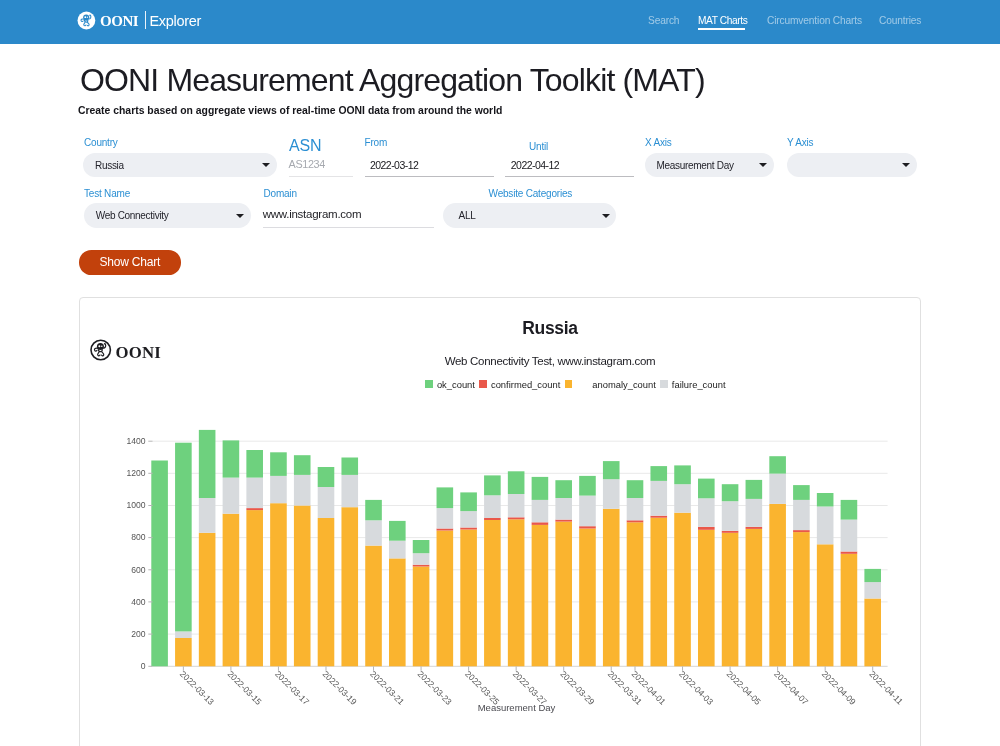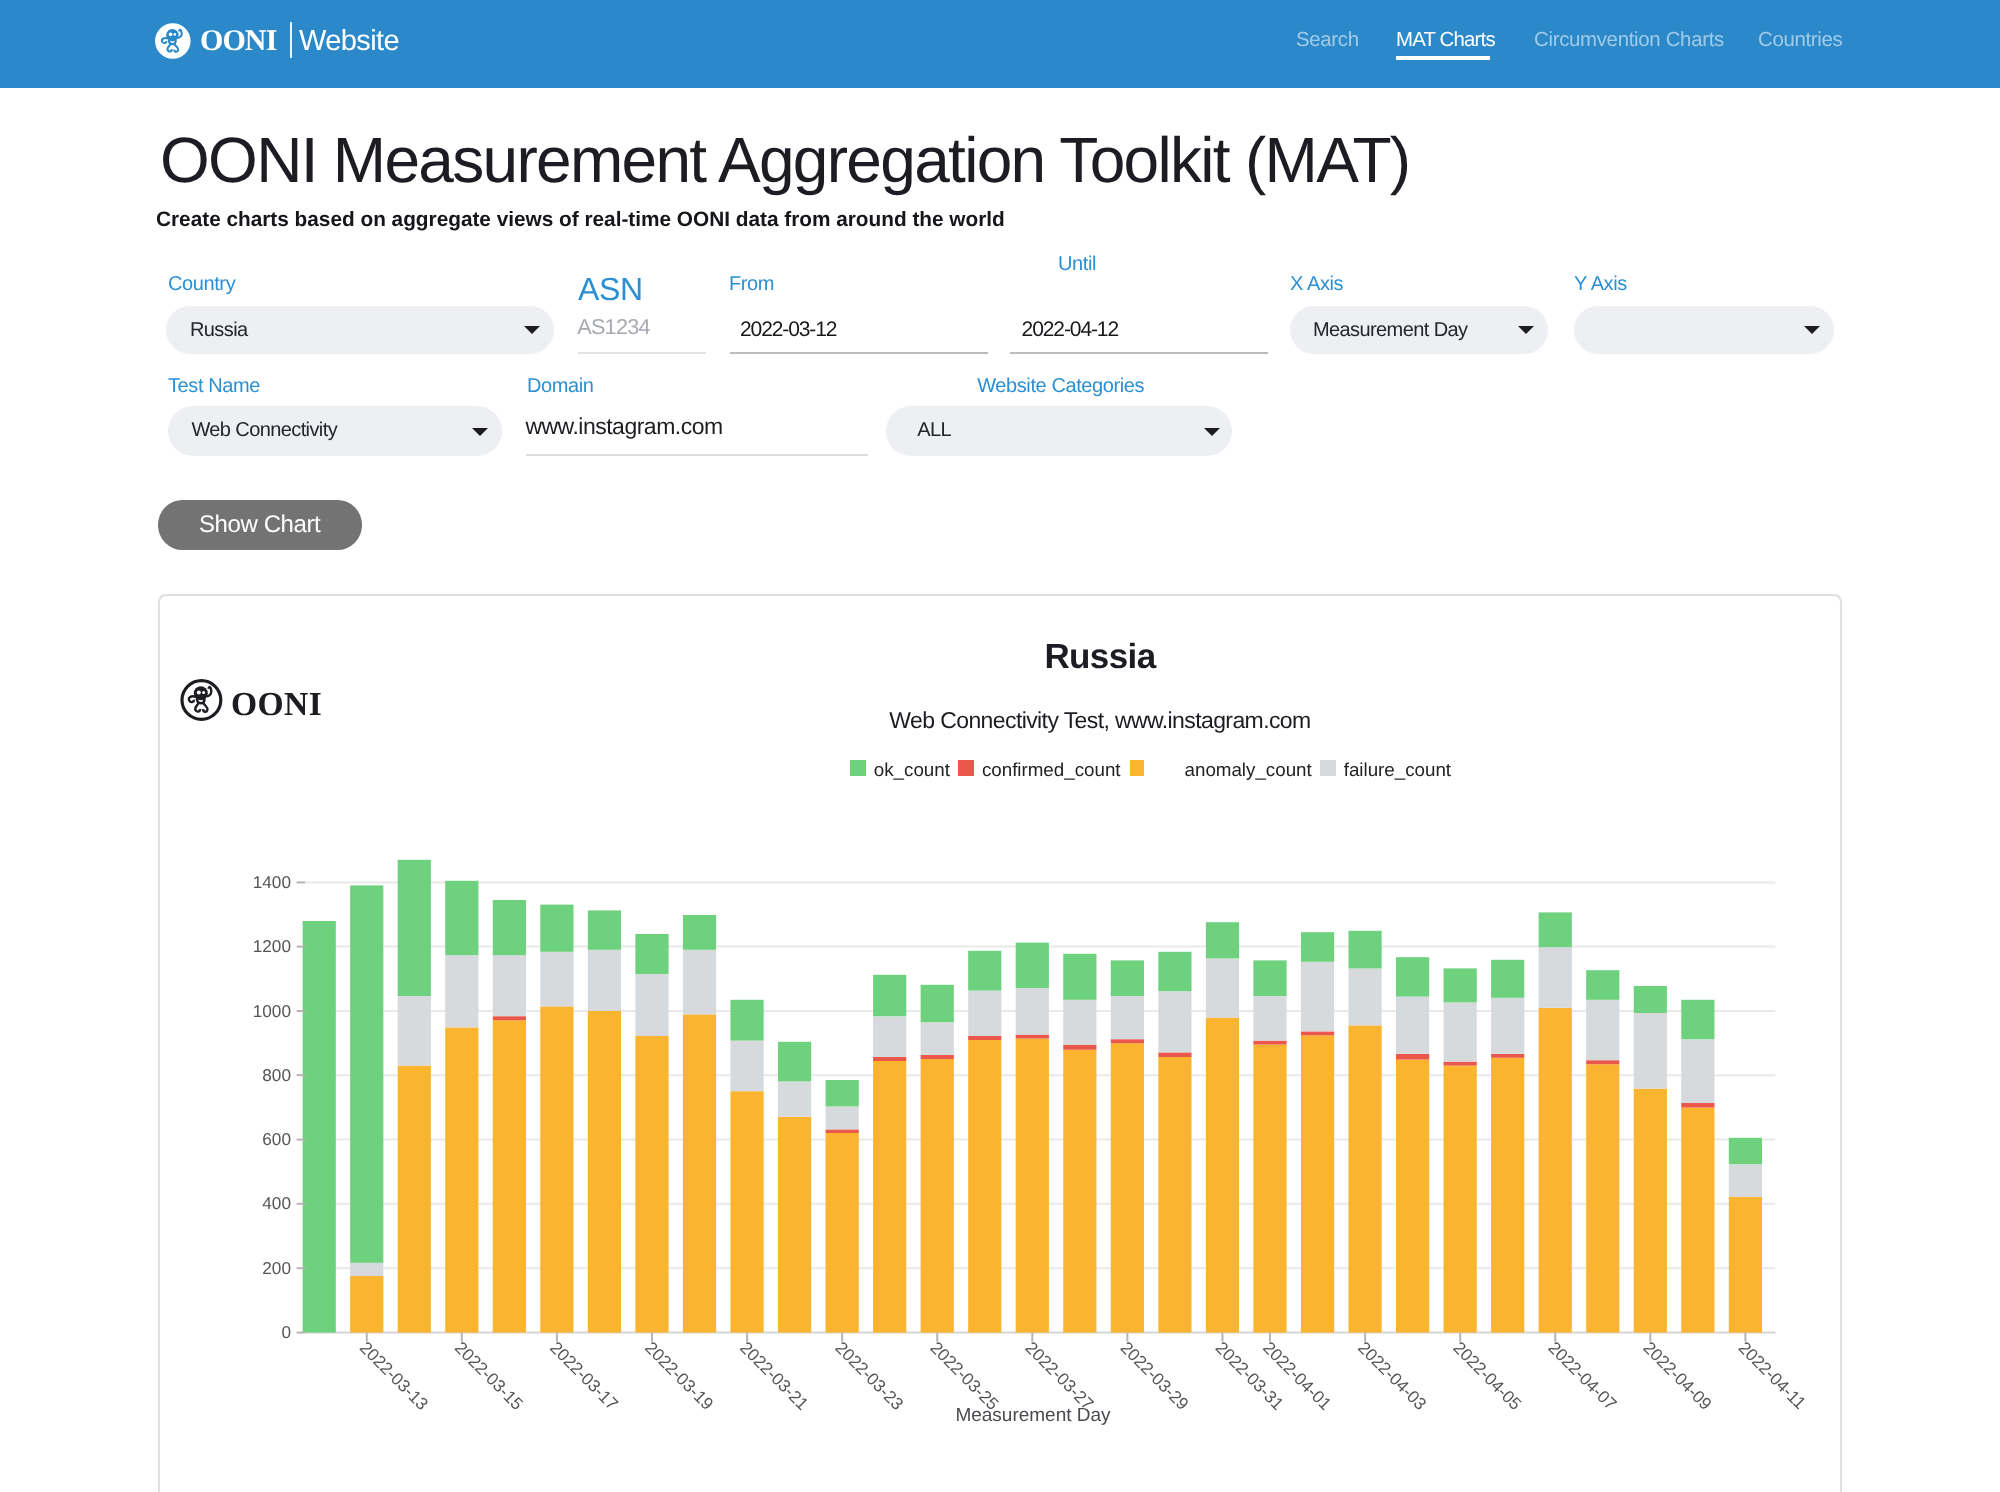--- a/index.html
+++ b/index.html
@@ -16,35 +16,35 @@
 <circle cx="8.3" cy="6.2" r="0.9" fill="#fff"></circle>
 <circle cx="10.4" cy="6.2" r="0.65" fill="#fff"></circle>
 <path d="M7.6 8.9 C7.3 10.2 8.0 11.0 9.2 11.1 C10.3 11.2 11.0 10.4 10.8 9.0" fill="none" stroke="#2b89ca" stroke-width="1.15"></path>
 <path d="M7.0 8.2 C4.8 7.5 3.6 8.6 4.1 9.8 C4.6 10.9 6.4 10.7 6.1 9.5" fill="none" stroke="#2b89ca" stroke-width="1.05"></path>
 <path d="M11.6 8.1 C13.6 7.9 14.3 6.3 13.6 4.5 C13.2 3.6 12.5 3.8 12.7 4.7" fill="none" stroke="#2b89ca" stroke-width="1.05"></path>
 <path d="M8.2 11.1 C7.3 12.5 6.2 13.2 6.9 14.2 C7.6 15.2 9.0 14.8 8.8 13.6" fill="none" stroke="#2b89ca" stroke-width="1.05"></path>
 <path d="M10.3 11.1 C11.3 12.7 12.5 12.9 12.1 14.1 C11.6 15.3 10.0 15.0 10.2 13.8" fill="none" stroke="#2b89ca" stroke-width="1.05"></path>
 </svg>
 <div class="abs" style="left:100px;top:13px;color:#fff;font-family:'Liberation Serif',serif;font-weight:bold;font-size:15px;letter-spacing:-0.45px;">OONI</div>
 <div class="abs" style="left:144.5px;top:11px;width:1.5px;height:18px;background:rgba(255,255,255,0.9);"></div>
-<div class="abs" style="left:149.5px;top:13px;color:#fff;font-size:14.5px;letter-spacing:-0.3px;">Website</div>
+<div class="abs" style="left:149.5px;top:13px;color:#fff;font-size:14.5px;letter-spacing:-0.3px;">Explorer</div>
 
 <div class="abs" style="left:648px;top:14.6px;color:rgba(255,255,255,0.55);font-size:10.2px;letter-spacing:-0.15px;">Search</div>
 <div class="abs" style="left:698px;top:14.6px;color:#fff;font-size:10.2px;letter-spacing:-0.4px;">MAT Charts</div>
 <div class="abs" style="left:697.7px;top:28.3px;width:47.5px;height:2px;background:#fff;"></div>
 <div class="abs" style="left:767px;top:14.6px;color:rgba(255,255,255,0.55);font-size:10.2px;letter-spacing:-0.15px;">Circumvention Charts</div>
 <div class="abs" style="left:879px;top:14.6px;color:rgba(255,255,255,0.55);font-size:10.2px;letter-spacing:-0.15px;">Countries</div>
 
 <div class="abs" style="left:80px;top:62px;font-size:32px;letter-spacing:-0.85px;color:#1c1c22;">OONI Measurement Aggregation Toolkit (MAT)</div>
 <div class="abs" style="left:78px;top:105px;font-size:10.4px;font-weight:bold;letter-spacing:0px;color:#15151a;">Create charts based on aggregate views of real-time OONI data from around the world</div>
 
 <div class="abs" style="left:84px;top:136.5px;font-size:10px;letter-spacing:-0.2px;color:#2b8fd3;">Country</div>
 <div class="abs" style="left:289px;top:136.5px;font-size:16px;letter-spacing:-0.2px;color:#2b8fd3;">ASN</div>
 <div class="abs" style="left:364.5px;top:136.5px;font-size:10px;letter-spacing:-0.2px;color:#2b8fd3;">From</div>
-<div class="abs" style="left:505px;top:127px;font-size:10px;letter-spacing:-0.2px;color:#2b8fd3;padding-left:24px;">Until</div>
+<div class="abs" style="left:505px;top:141px;font-size:10px;letter-spacing:-0.2px;color:#2b8fd3;padding-left:24px;">Until</div>
 <div class="abs" style="left:645px;top:136.5px;font-size:10px;letter-spacing:-0.2px;color:#2b8fd3;">X Axis</div>
 <div class="abs" style="left:787px;top:136.5px;font-size:10px;letter-spacing:-0.2px;color:#2b8fd3;">Y Axis</div>
 
 <div class="abs" style="left:83px;top:153px;width:194px;height:23.6px;background:#edeff3;border-radius:12px;"></div>
 <div class="abs" style="left:95px;top:159.5px;font-size:10px;letter-spacing:-0.3px;color:#24242c;">Russia</div>
 <div class="abs" style="left:262.3px;top:163px;width:0;height:0;border-left:4px solid transparent;border-right:4px solid transparent;border-top:4.5px solid #1d1d21;"></div>
 
 <div class="abs" style="left:288.6px;top:159.3px;font-size:10.8px;letter-spacing:-0.35px;color:#a6a9af;line-height:10.5px;">AS1234</div>
 <div class="abs" style="left:288.6px;top:176.2px;width:64.8px;height:1px;background:#e4e4e6;"></div>
 
@@ -69,21 +69,21 @@
 <div class="abs" style="left:95.7px;top:210px;font-size:10px;letter-spacing:-0.3px;color:#24242c;">Web Connectivity</div>
 <div class="abs" style="left:236.3px;top:213.5px;width:0;height:0;border-left:4px solid transparent;border-right:4px solid transparent;border-top:4.5px solid #1d1d21;"></div>
 
 <div class="abs" style="left:262.7px;top:208px;font-size:11.5px;letter-spacing:-0.25px;color:#1d1d22;">www.instagram.com</div>
 <div class="abs" style="left:262.7px;top:227.4px;width:171px;height:1px;background:#dcdce0;"></div>
 
 <div class="abs" style="left:443.3px;top:203px;width:173px;height:24.8px;background:#edeff3;border-radius:12.4px;"></div>
 <div class="abs" style="left:458.6px;top:210px;font-size:10px;letter-spacing:-0.3px;color:#24242c;">ALL</div>
 <div class="abs" style="left:601.7px;top:213.5px;width:0;height:0;border-left:4px solid transparent;border-right:4px solid transparent;border-top:4.5px solid #1d1d21;"></div>
 
-<div class="abs" style="left:78.5px;top:250px;width:102.7px;height:24.5px;background:#737373;border-radius:12.3px;color:#fff;font-size:12px;letter-spacing:-0.2px;text-align:center;line-height:24.5px;">Show Chart</div>
+<div class="abs" style="left:78.5px;top:250px;width:102.7px;height:24.5px;background:#c2410c;border-radius:12.3px;color:#fff;font-size:12px;letter-spacing:-0.2px;text-align:center;line-height:24.5px;">Show Chart</div>
 
 <div class="abs" style="left:78.6px;top:296.6px;width:842.7px;height:466px;border:1px solid #e0e0e0;border-radius:4px;background:#fff;"></div>
 
 <div class="abs" style="left:450px;top:318px;width:200px;text-align:center;font-size:17.5px;font-weight:bold;letter-spacing:-0.3px;color:#1c1c22;">Russia</div>
 
 <svg class="abs" style="left:89.5px;top:338.8px;" width="78" height="25" viewBox="0 0 78 25">
 <g>
 <circle cx="10.7" cy="11" r="9.7" fill="none" stroke="#1d1d21" stroke-width="1.6"></circle>
 <circle cx="10.4" cy="7.6" r="3.5" fill="#1d1d21"></circle>
 <circle cx="9.4" cy="7.2" r="1.0" fill="#fff"></circle>

